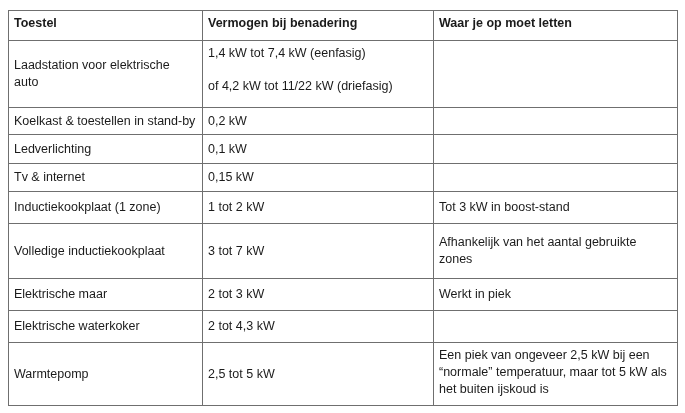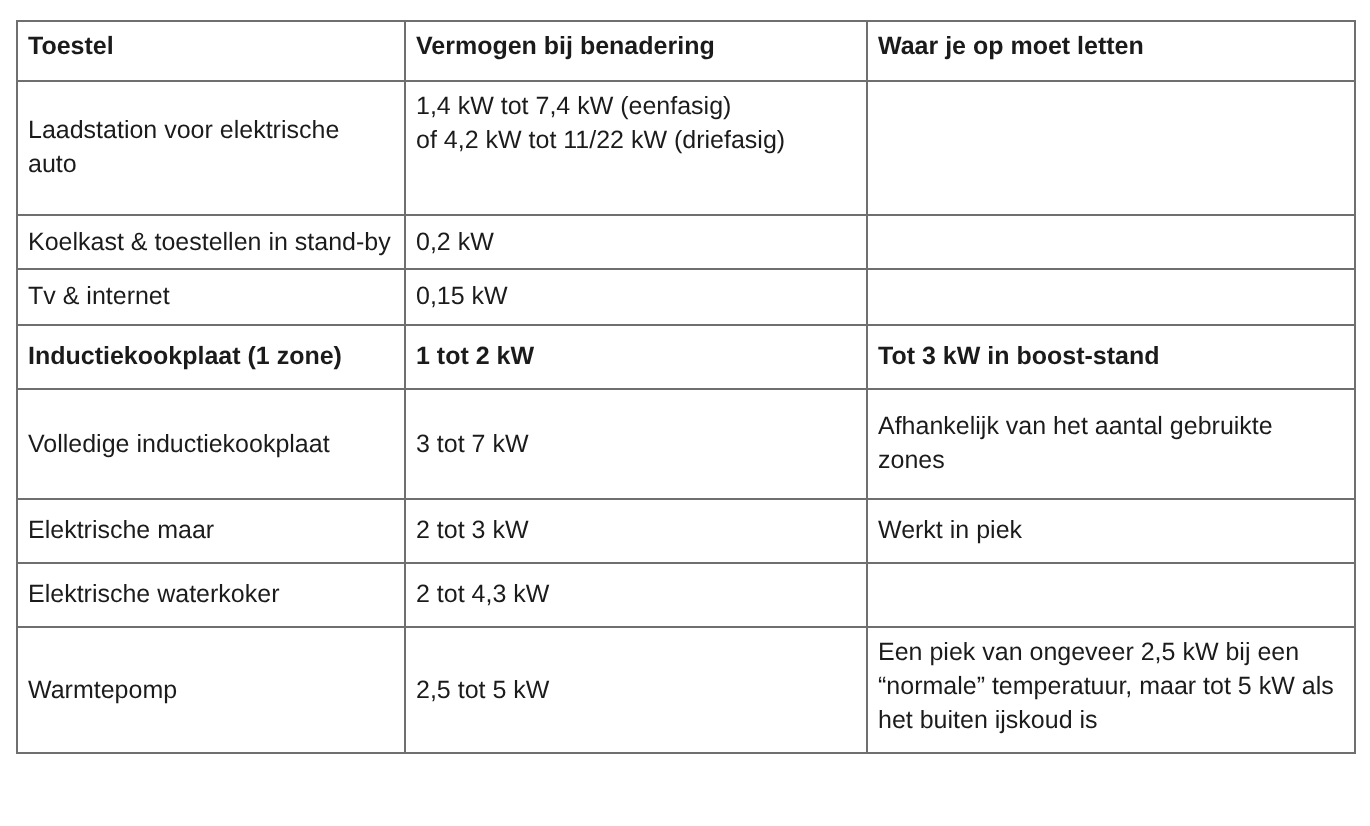--- a/index.html
+++ b/index.html
@@ -31,27 +31,27 @@
     text-align: left;
     overflow: hidden;
     background: #ffffff;
   }
   .power-table th { font-weight: bold; vertical-align: top; padding-top: 4px; }
   tr.r-header { height: 30px; }
   tr.r-1 { height: 67px; }
   tr.r-2 { height: 27px; }
   tr.r-3 { height: 29px; }
   tr.r-4 { height: 28px; }
-  tr.r-5 { height: 32px; font-weight: bold; }
+  tr.r-5 { height: 32px; }
   tr.r-6 { height: 55px; padding-left: 44px; }
   tr.r-7 { height: 32px; }
   tr.r-8 { height: 32px; }
   tr.r-9 { height: 63px; }
   td.v-top { vertical-align: top; padding-top: 4px; }
-  .para-gap { }
+  .para-gap { margin-top: 16px; }
 </style>
 </head>
 <body>
 
 <div class="page">
   <table class="power-table">
     <colgroup>
       <col style="width:194px">
       <col style="width:231px">
       <col style="width:244px">
@@ -68,20 +68,25 @@
         <td>Laadstation voor elektrische auto</td>
         <td class="v-top">
           <div>1,4 kW tot 7,4 kW (eenfasig)</div>
           <div class="para-gap">of 4,2 kW tot 11/22 kW (driefasig)</div>
         </td>
         <td></td>
       </tr>
       <tr class="r-2">
         <td>Koelkast &amp; toestellen in stand-by</td>
         <td>0,2 kW</td>
+        <td></td>
+      </tr>
+      <tr class="r-3">
+        <td>Ledverlichting</td>
+        <td>0,1 kW</td>
         <td></td>
       </tr>
       <tr class="r-4">
         <td>Tv &amp; internet</td>
         <td>0,15 kW</td>
         <td></td>
       </tr>
       <tr class="r-5">
         <td>Inductiekookplaat (1 zone)</td>
         <td>1 tot 2 kW</td>

